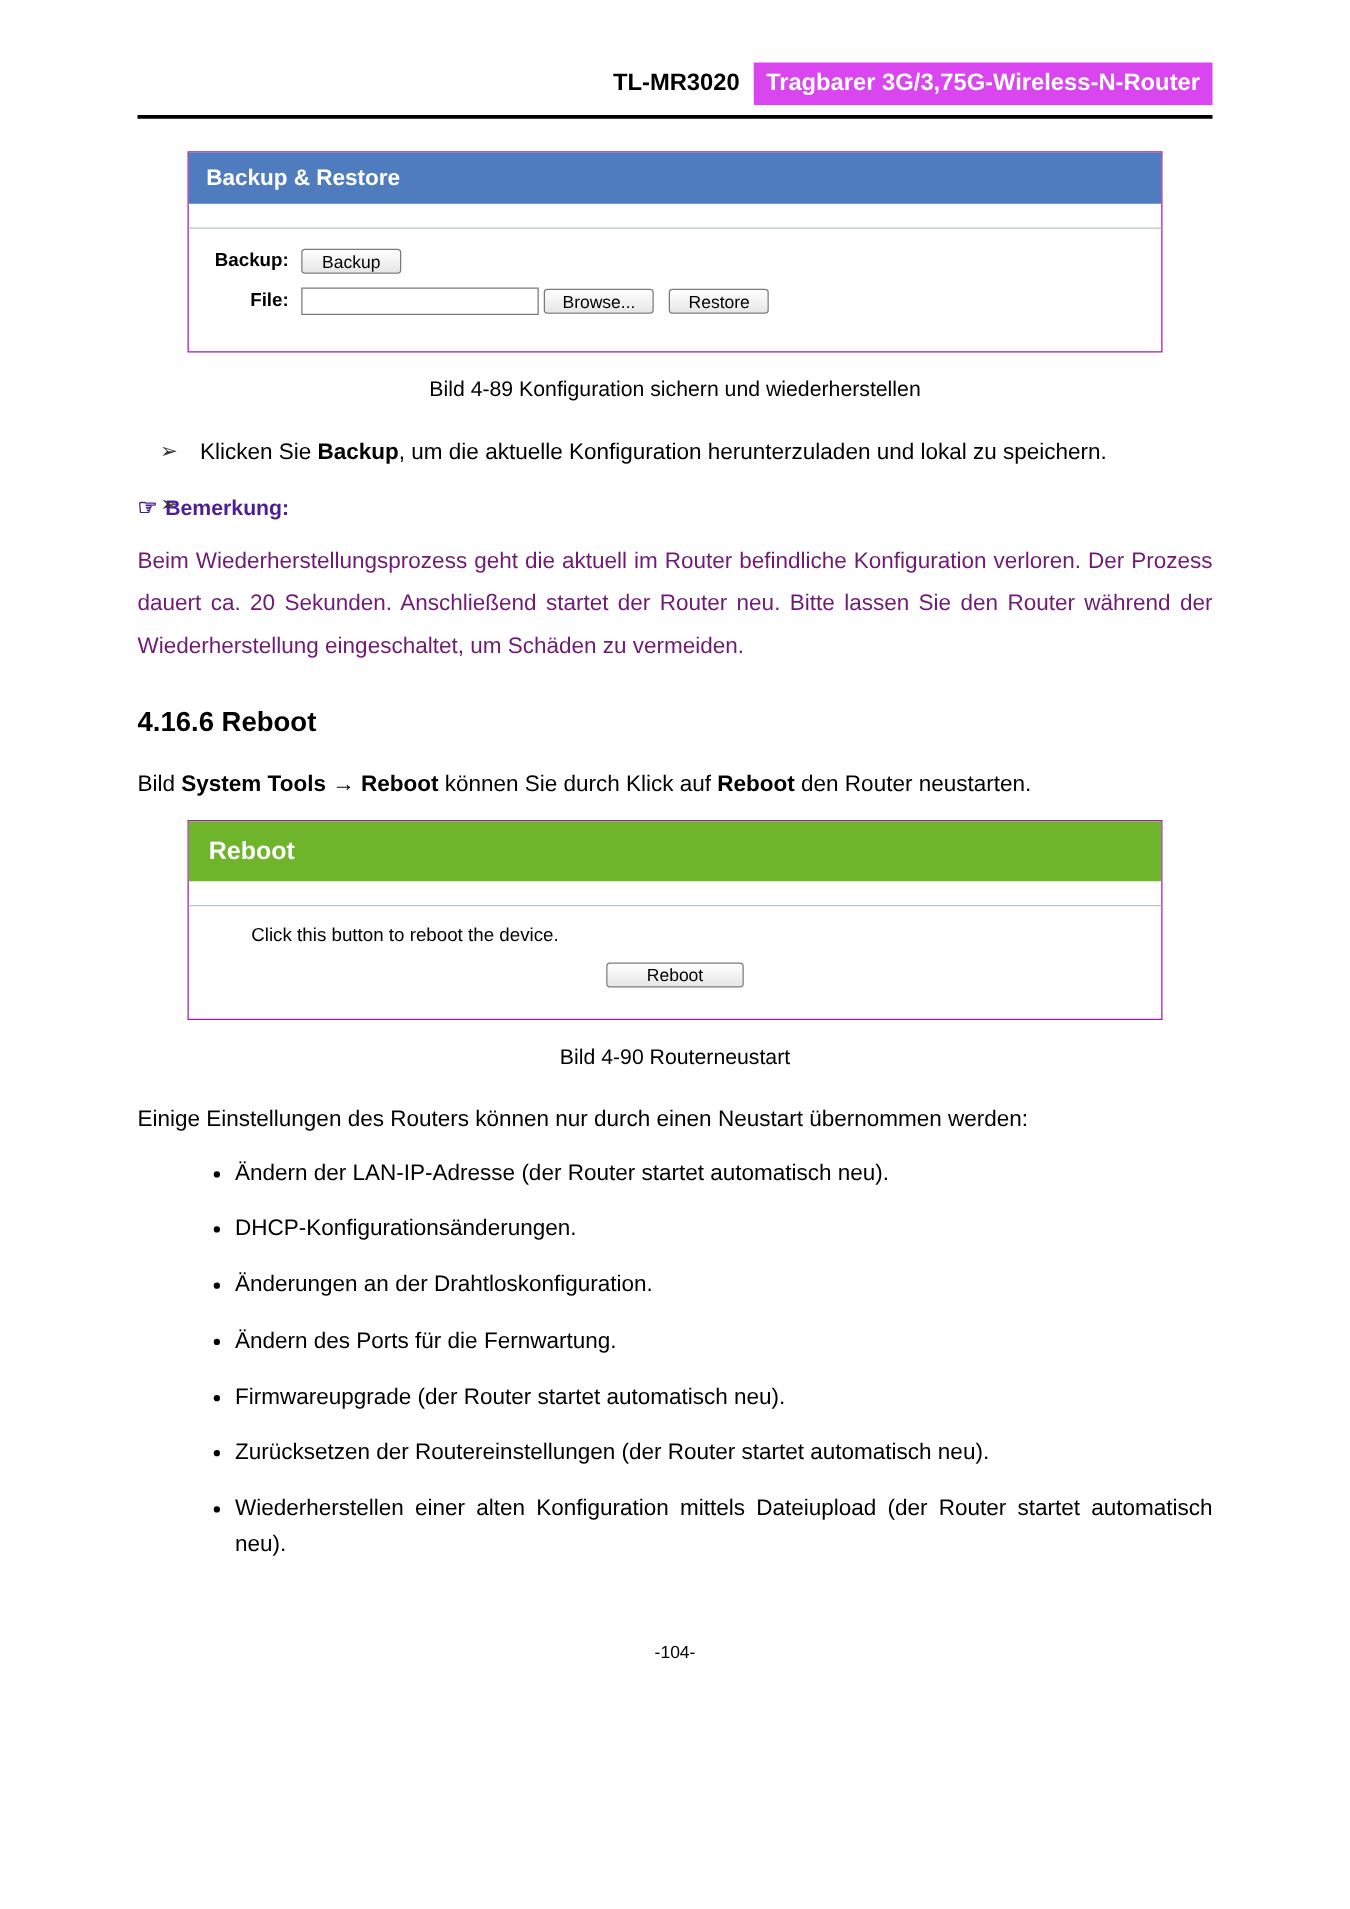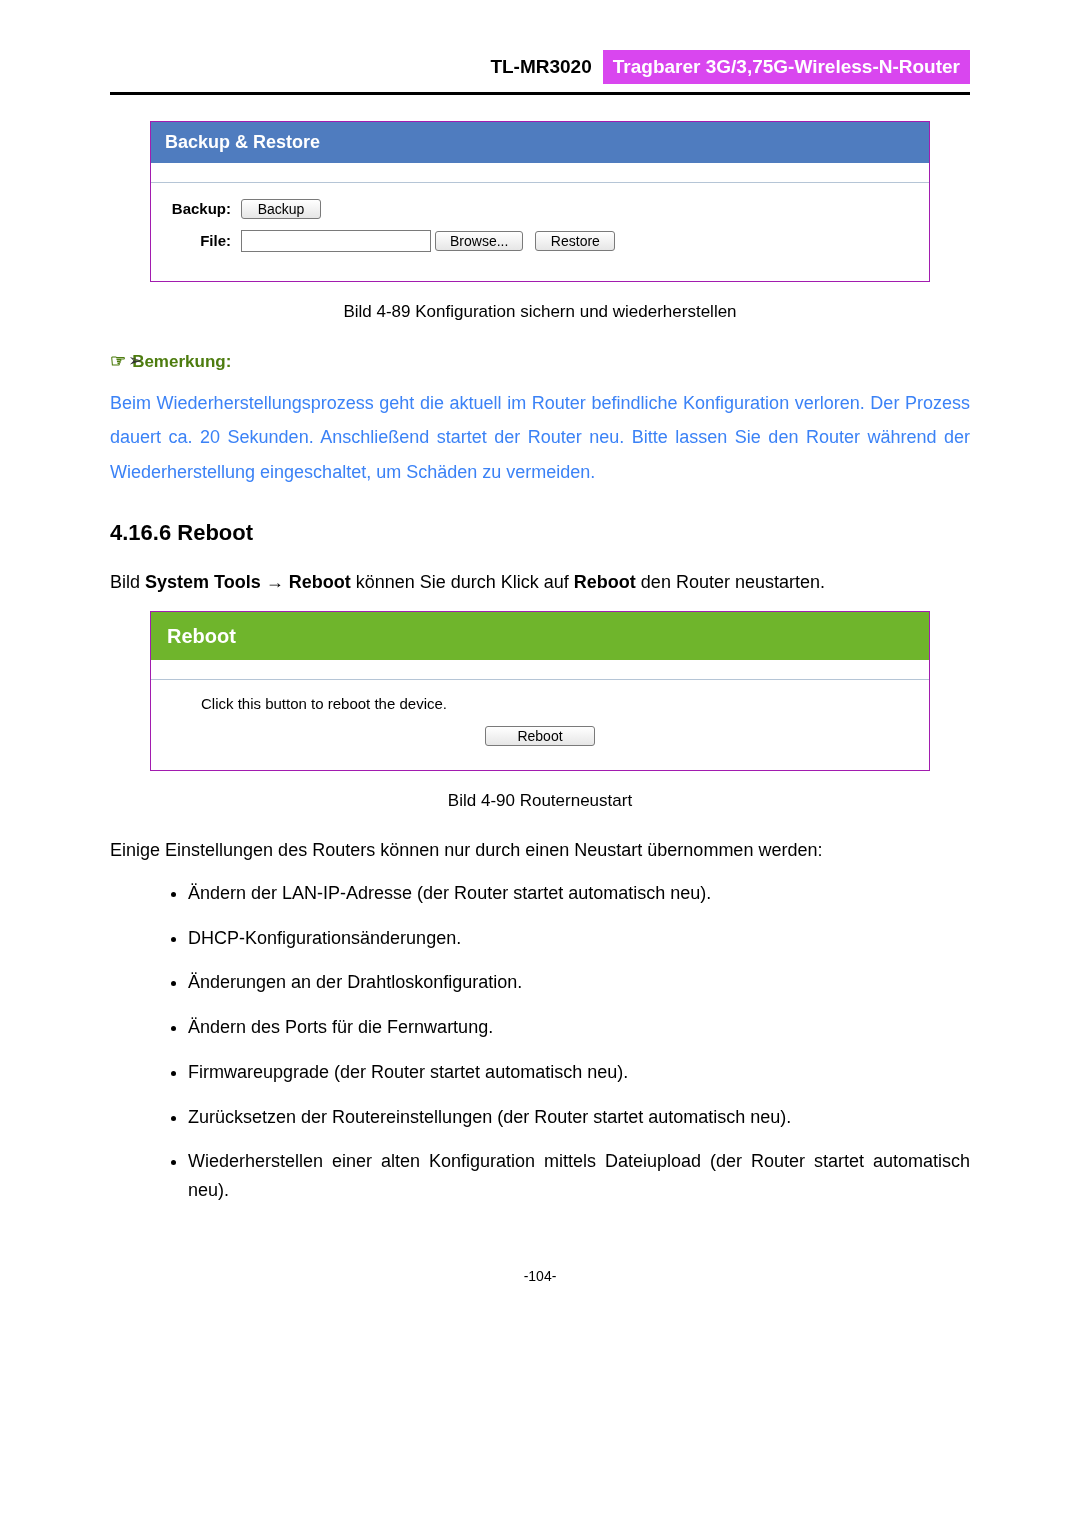--- a/index.html
+++ b/index.html
@@ -112,32 +112,32 @@
     color: #333;
   }
   .dot-list {
     list-style: disc;
     margin-left: 60px;
     margin-top: 6px;
   }
   .dot-list li { margin-bottom: 10px; }
 
   .note-head {
-    color: #4d7c0f;
+    color: #4c1d95;
     font-weight: bold;
     margin: 16px 0 10px;
     font-size: 17px;
   }
   .note-head .hand {
     display: inline-block;
     margin-right: 6px;
     font-size: 18px;
   }
   .note-body {
-    color: #3b82f6;
+    color: #701a75;
     text-align: justify;
     line-height: 1.9;
     margin-bottom: 26px;
   }
 
   h3.section {
     font-size: 22px;
     font-weight: bold;
     margin: 10px 0 18px;
   }
@@ -201,20 +201,23 @@
       <button class="btn" style="min-width:70px;margin-right:12px;">Browse...</button>
       <button class="btn">Restore</button>
     </div>
   </div>
 </div>
 
 <div class="caption">Bild 4-89 Konfiguration sichern und wiederherstellen</div>
 
 <ul class="arrow-list">
   <li>
+    <span>Klicken Sie </span><b>Backup</b><span>, um die aktuelle Konfiguration herunterzuladen und lokal zu speichern.</span>
+  </li>
+  <li>
   </li>
 </ul>
 
 <div class="note-head">
   <span class="hand">☞</span><span>Bemerkung:</span>
 </div>
 <div class="note-body">Beim Wiederherstellungsprozess geht die aktuell im Router befindliche Konfiguration verloren. Der Prozess dauert ca. 20 Sekunden. Anschließend startet der Router neu. Bitte lassen Sie den Router während der Wiederherstellung eingeschaltet, um Schäden zu vermeiden.</div>
 
 <h3 class="section">4.16.6  Reboot</h3>
 

